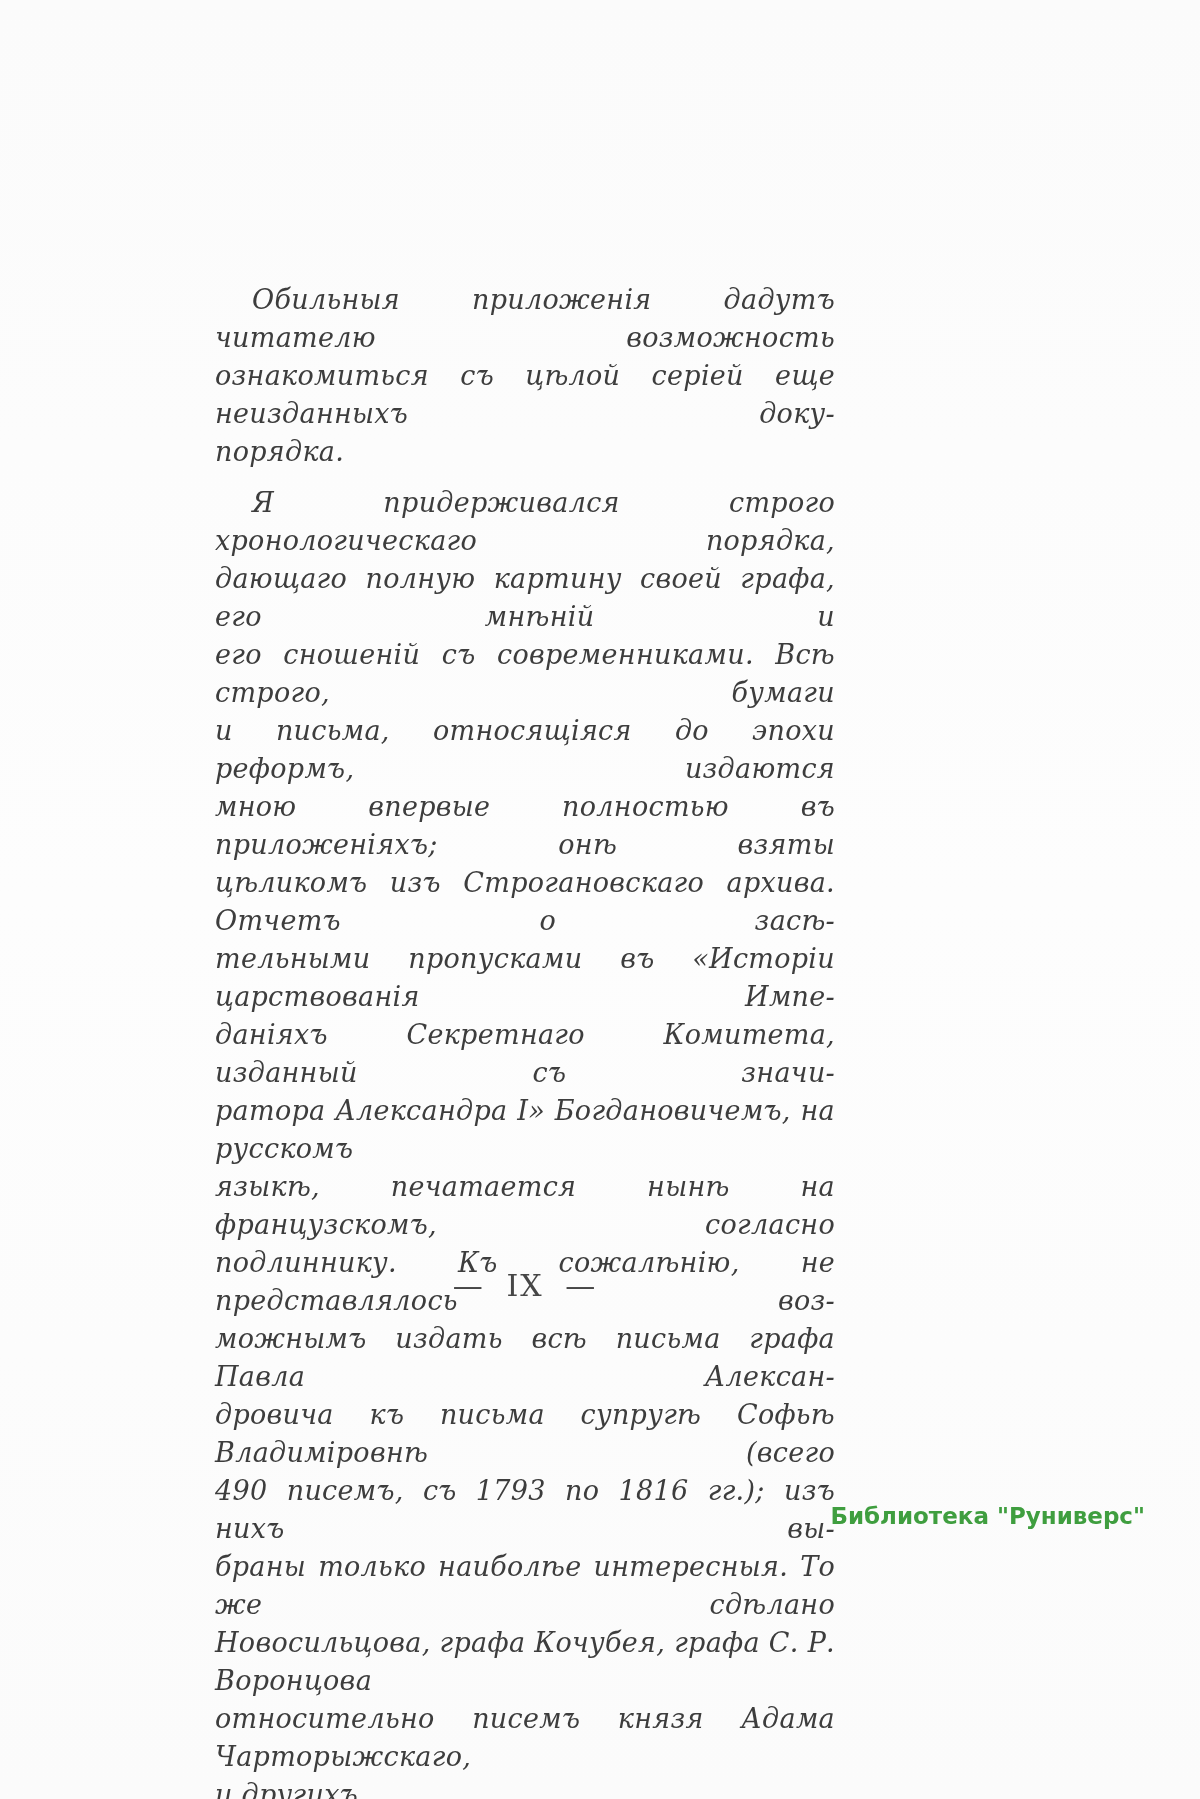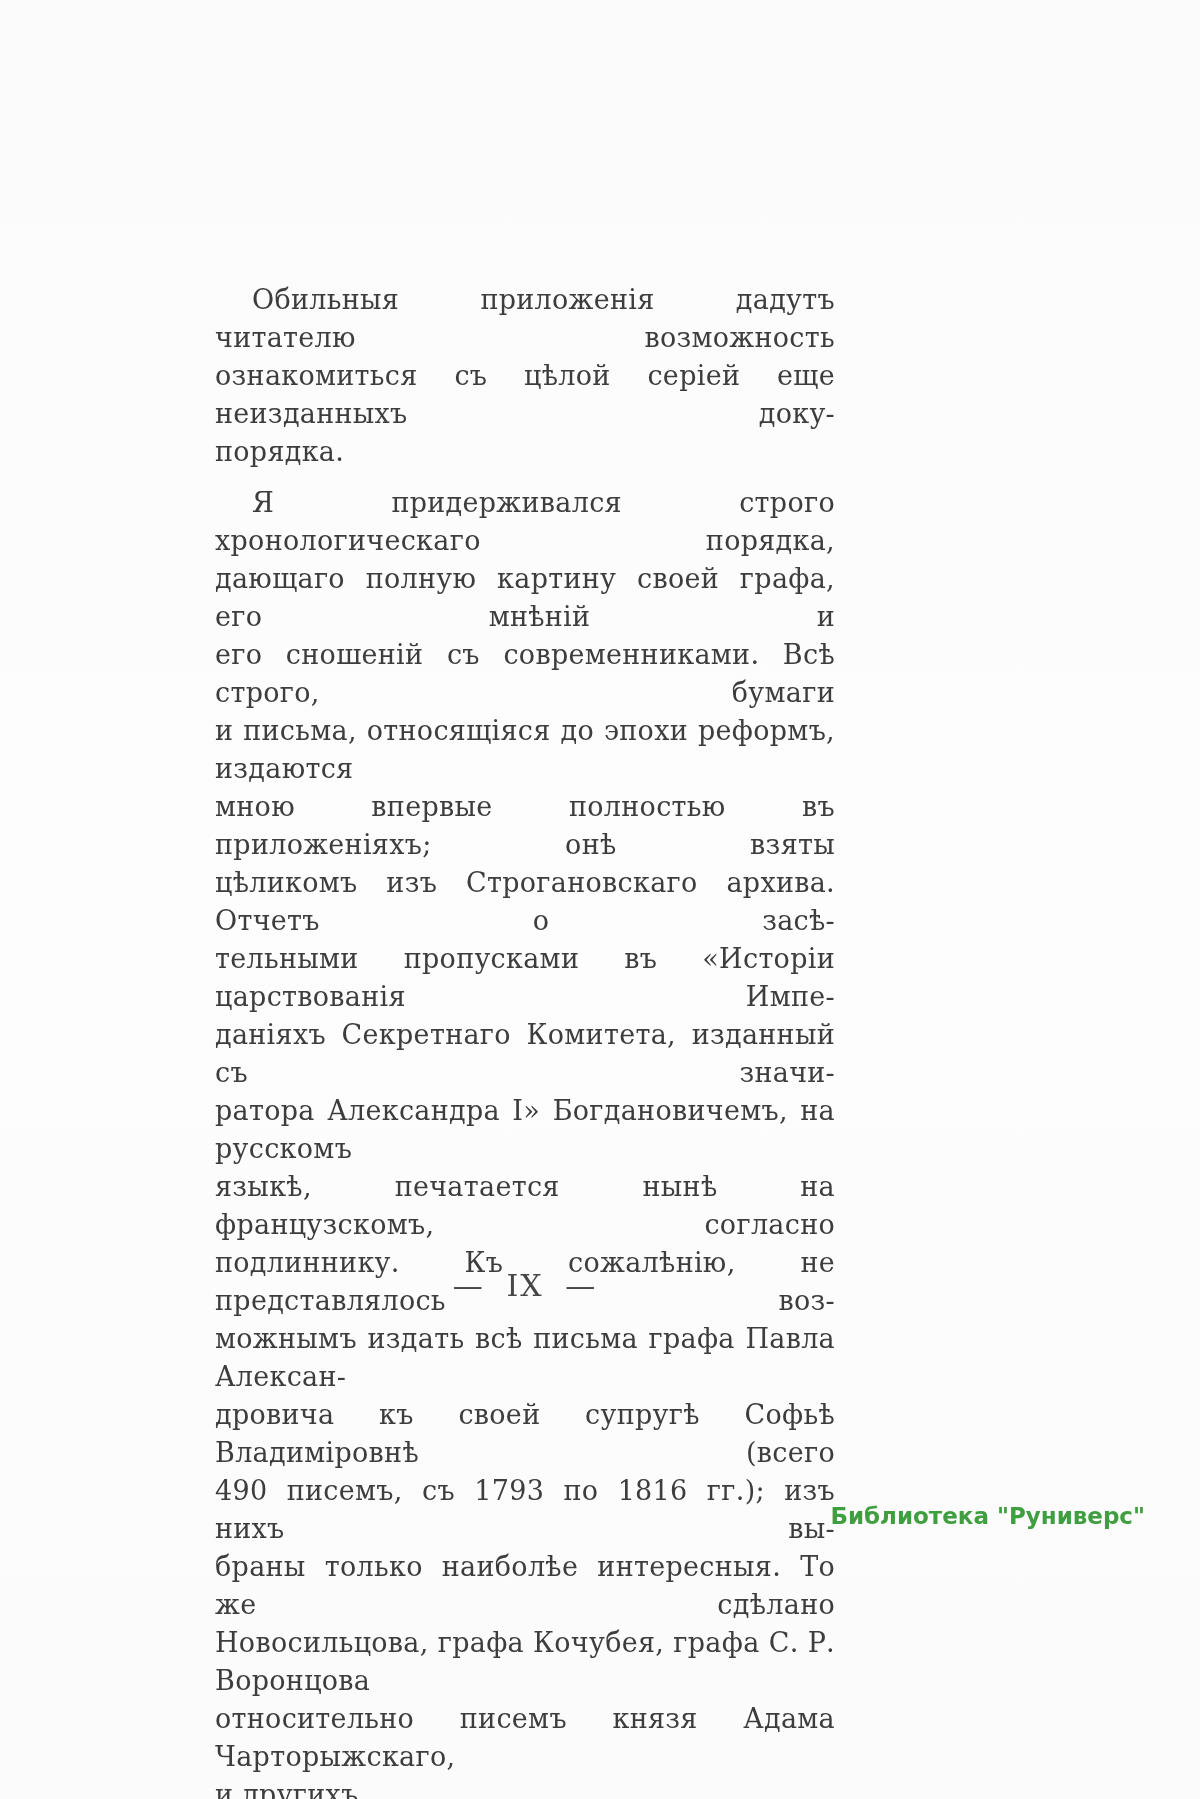--- a/index.html
+++ b/index.html
@@ -25,20 +25,21 @@
     top: 281px;
     width: 620px;
     color: #3d3d3d;
     font-size: 27px;
     line-height: 38px;
     letter-spacing: 0.3px;
   }
   .para {
     margin: 0 0 13px 0;
     padding: 0;
+    font-style: italic;
   }
   .para:last-child {
     margin-bottom: 0;
   }
   .line {
     display: block;
     text-align: justify;
     text-align-last: justify;
     white-space: normal;
   }
@@ -90,21 +91,21 @@
       <span class="line">его сношеній съ современниками. Всѣ строго, бумаги</span>
       <span class="line">и письма, относящіяся до эпохи реформъ, издаются</span>
       <span class="line">мною впервые полностью въ приложеніяхъ; онѣ взяты</span>
       <span class="line">цѣликомъ изъ Строгановскаго архива. Отчетъ о засѣ-</span>
       <span class="line">тельными пропусками въ «Исторіи царствованія Импе-</span>
       <span class="line">даніяхъ Секретнаго Комитета, изданный съ значи-</span>
       <span class="line">ратора Александра I» Богдановичемъ, на русскомъ</span>
       <span class="line">языкѣ, печатается нынѣ на французскомъ, согласно</span>
       <span class="line">подлиннику. Къ сожалѣнію, не представлялось воз-</span>
       <span class="line">можнымъ издать всѣ письма графа Павла Алексан-</span>
-      <span class="line">дровича къ своей супругѣ Софьѣ Владиміровнѣ (всего</span>
+      <span class="line">дровича къ письма супругѣ Софьѣ Владиміровнѣ (всего</span>
       <span class="line">490 писемъ, съ 1793 по 1816 гг.); изъ нихъ вы-</span>
       <span class="line">браны только наиболѣе интересныя. То же сдѣлано</span>
       <span class="line">Новосильцова, графа Кочубея, графа С. Р. Воронцова</span>
       <span class="line">относительно писемъ князя Адама Чарторыжскаго,</span>
       <span class="line last">и другихъ.</span>
     </p>
 
   </div>
 
   <div class="page-number">— IX —</div>

